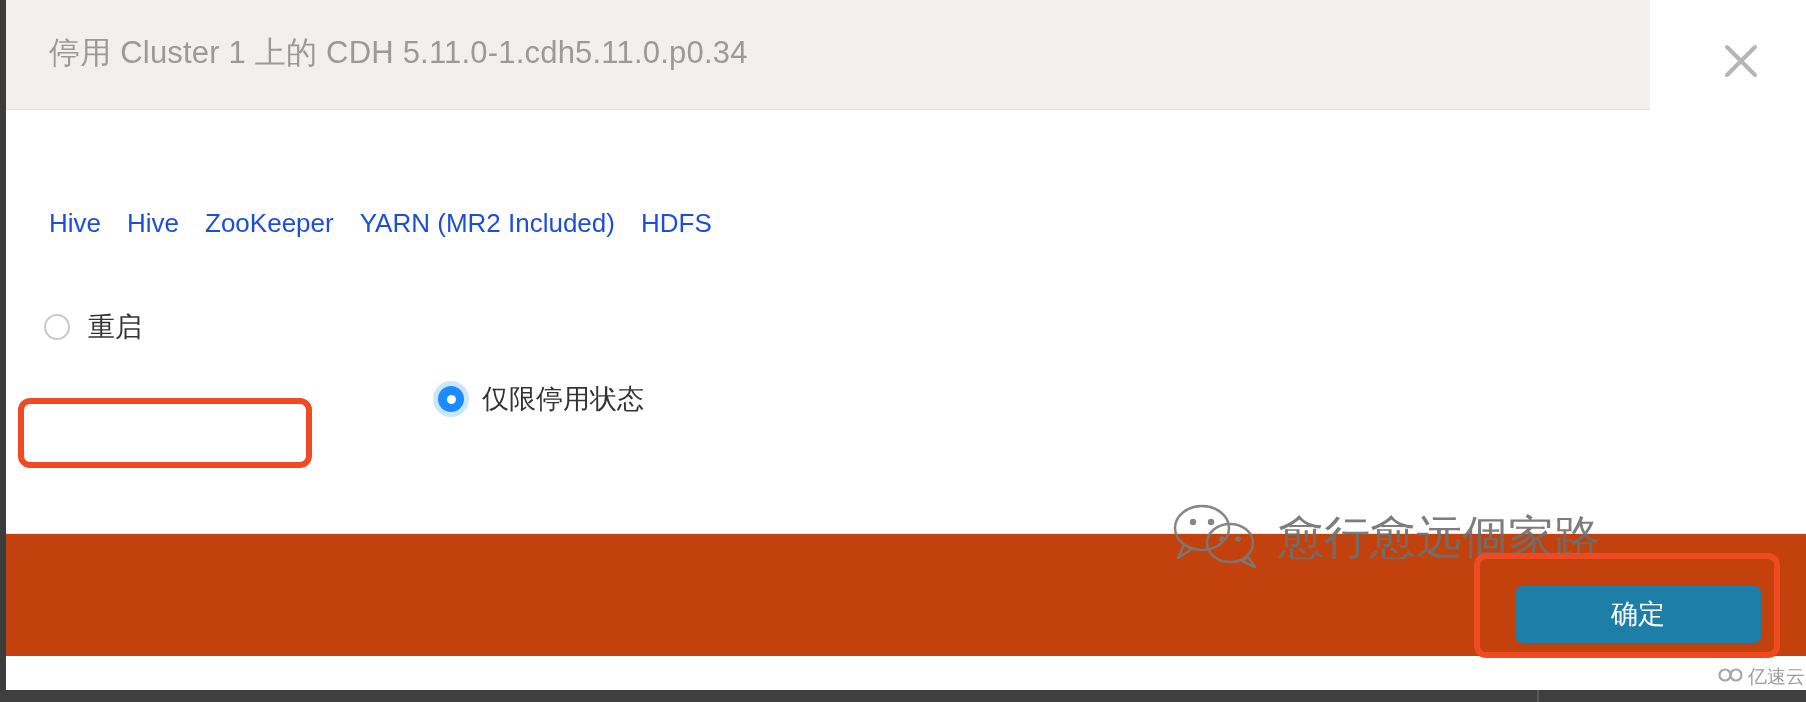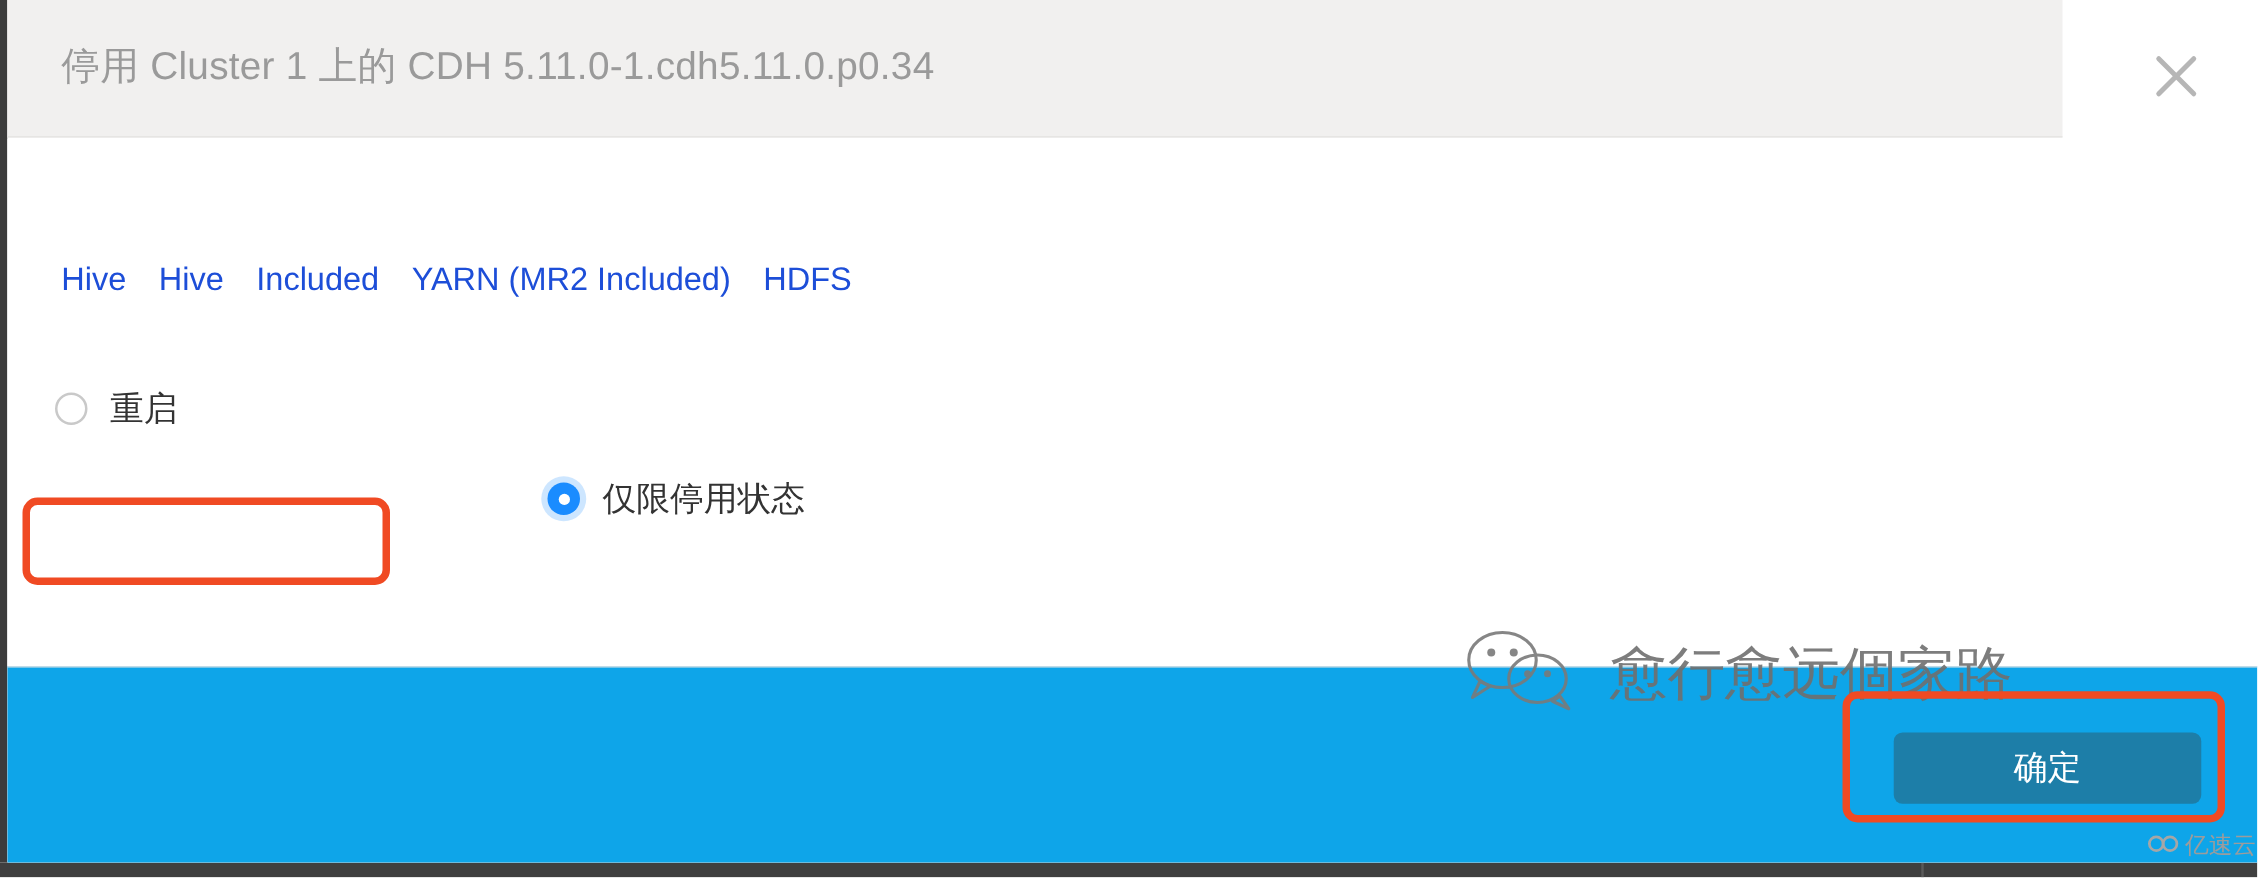--- a/index.html
+++ b/index.html
@@ -151,22 +151,22 @@
     line-height: 34px;
     color: #333333;
     white-space: nowrap;
   }
 
   
   .dialog-footer {
     position: absolute;
     left: 0; top: 533px;
     width: 1800px;
-    height: 157px;
-    background: #0ea5e9;
+    height: 123px;
+    background: #c2410c;
     border-top: 1px solid #e6e6e6;
   }
   .primary-btn {
     position: absolute;
     left: 1509px;
     top: 52px;
     width: 246px;
     height: 57px;
     border: none;
     border-radius: 7px;
@@ -201,21 +201,21 @@
     height: 105px;
   }
 
   
   .watermark-wechat {
     position: absolute;
     left: 1168px;
     top: 500px;
     display: flex;
     align-items: center;
-    gap: 24px;
+    gap: 14px;
     pointer-events: none;
     opacity: 0.9;
   }
   .wechat-glyph { display: block; }
   .watermark-text {
     font-size: 46px;
     line-height: 60px;
     color: #6f6f6f;
     white-space: nowrap;
     font-family: "DejaVu Sans", "Liberation Sans", sans-serif;
@@ -257,21 +257,21 @@
         </svg>
       </div>
     </div>
 
     <div class="dialog-body">
 
 
       <div class="service-list">
         <span class="service-item">Hive</span>
         <span class="service-item">Hive</span>
-        <span class="service-item">Included</span>
+        <span class="service-item">ZooKeeper</span>
         <span class="service-item">YARN (MR2 Included)</span>
         <span class="service-item">HDFS</span>
       </div>
 
       <div class="radio-group">
 
         <div class="radio-row">
           <span class="radio-mark"></span>
           <span class="radio-label">重启</span>
         </div>

